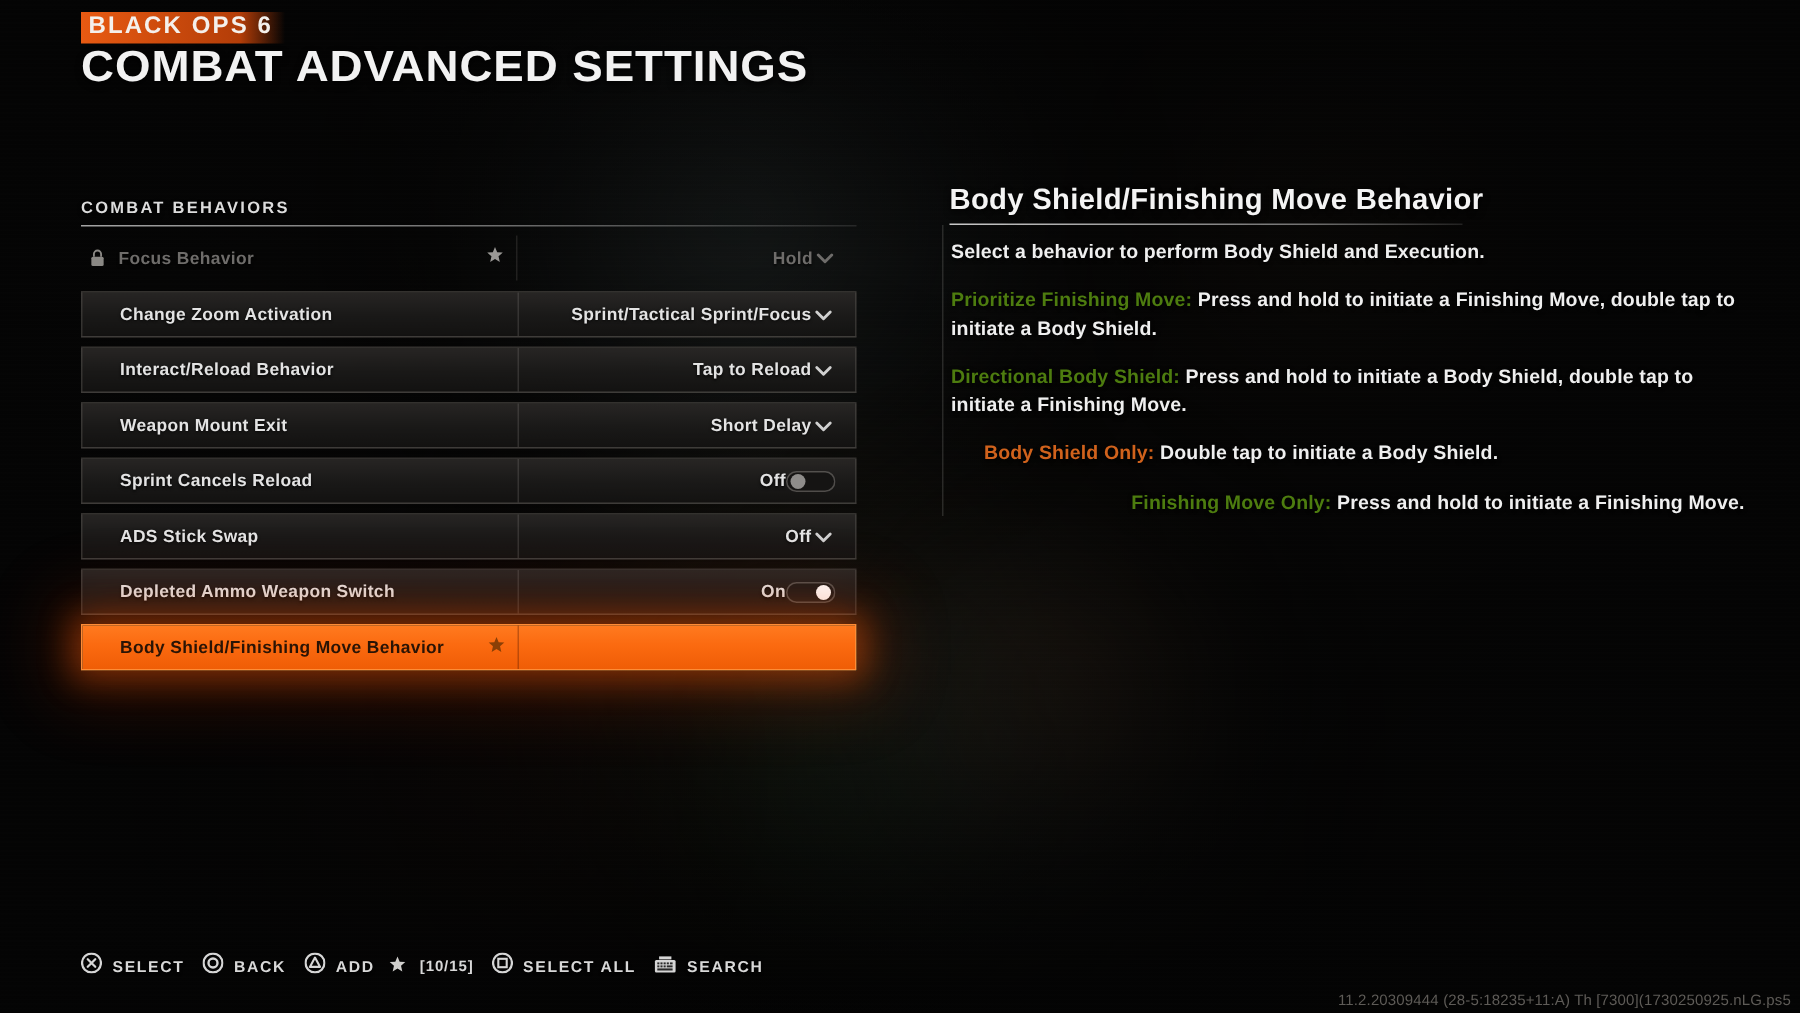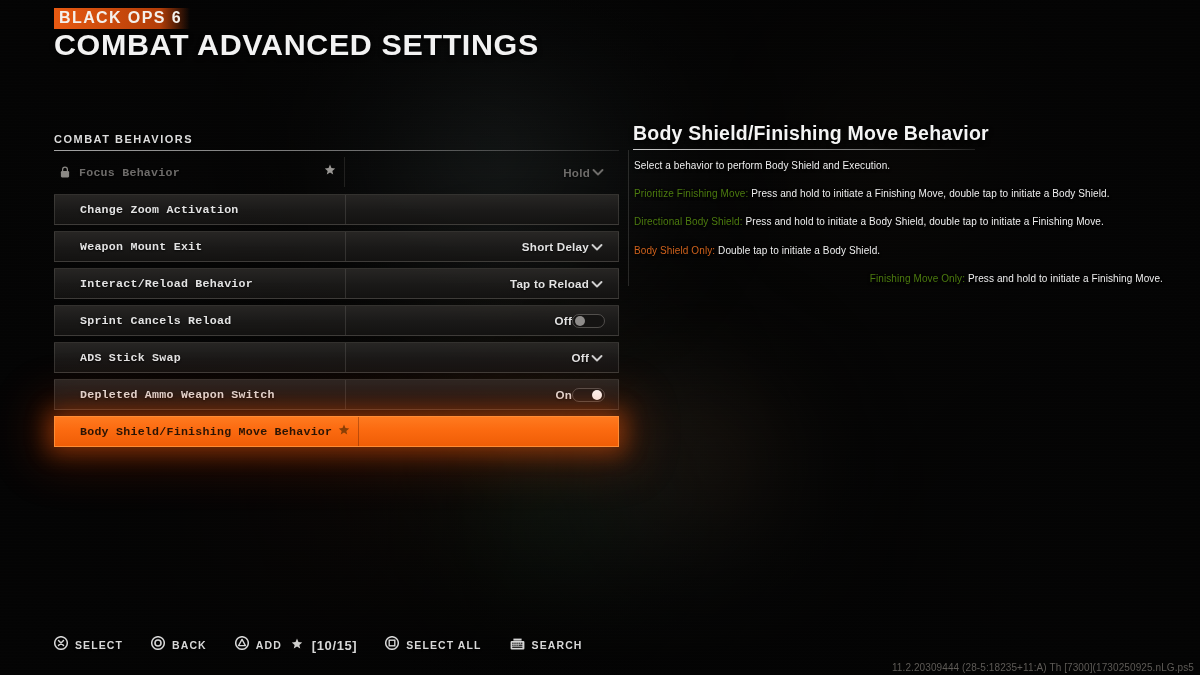--- a/index.html
+++ b/index.html
@@ -50,21 +50,21 @@
     transform:skewX(0deg);
   }
   #page-title {
     font-size:29px; font-weight:bold; letter-spacing:.6px;
     color:#f2f2f2; line-height:1.06; margin-top:1px;
     transform:scaleX(1.05); transform-origin:left center;
     text-shadow:0 2px 5px rgba(0,0,0,.85);
   }
 
   
-  #left { position:absolute; left:54px; top:133px; width:565px; }
+  #left { position:absolute; left:54px; top:133px; width:517px; }
   #section-head {
     font-size:11px; font-weight:bold; letter-spacing:1.5px;
     color:#dcdcdc; padding-bottom:5px;
     text-shadow:0 1px 3px rgba(0,0,0,.9);
   }
   #section-rule {
     height:1px; width:100%;
     background:linear-gradient(90deg, rgba(225,225,225,.72) 0%, rgba(190,190,190,.55) 55%, rgba(150,150,150,.18) 100%);
     margin-bottom:6px;
   }
@@ -79,21 +79,20 @@
   .row.locked {
     background:transparent; border:none;
     height:30px; margin-bottom:7px;
   }
   .row .lhs {
     flex:0 0 291px;
     display:flex; align-items:center;
     padding-left:25px; padding-right:8px;
     border-right:1px solid rgba(120,116,112,.30);
     position:relative;
-    font-family:Liberation Mono, monospace;
   }
   .row.locked .lhs { padding-left:6px; border-right:1px solid rgba(110,106,102,.26); }
   .row .lhs .lock { margin-right:9px; display:flex; align-items:center; }
   .row .label {
     font-size:11.6px; font-weight:bold; letter-spacing:.25px;
     color:#e3e3e3; white-space:nowrap; flex:1;
     text-shadow:0 1px 2px rgba(0,0,0,.8);
   }
   .row.locked .label { color:#6e6c6a; font-weight:bold; }
   .row .star { margin-left:auto; padding-left:6px; }
@@ -128,40 +127,40 @@
   }
   #desc-rule {
     height:1px; width:342px;
     background:linear-gradient(90deg, rgba(235,235,235,.85) 0%, rgba(200,200,200,.55) 70%, rgba(160,160,160,.18) 100%);
   }
   #desc-body {
     border-left:1px solid rgba(120,118,116,.30);
     padding:9px 0 0 5px; margin-left:-5px;
   }
   .p {
-    font-size:10px; font-weight:normal; line-height:1.42;
+    font-size:13px; font-weight:bold; line-height:1.42;
     color:#efefef; margin-bottom:14px; letter-spacing:.1px;
     text-shadow:0 1px 3px rgba(0,0,0,.85);
   }
   .p:last-child { margin-bottom:0;text-align:right; }
   .p .k { color:#4d7c0f; }
-  .p.k-amber .k { color:#d0621c; }
+  .p.k-amber .k { color:#d0621c;margin-left:22px; }
 
   
   #footer {
     position:absolute; left:54px; bottom:21px;
-    display:flex; align-items:flex-end; gap:28px;
+    display:flex; align-items:flex-end; gap:12px;
   }
   .hint { display:flex; align-items:center; gap:7px; }
   .hint .txt {
     font-size:10.5px; font-weight:bold; letter-spacing:1.1px;
     color:#d8d8d8; text-shadow:0 1px 2px rgba(0,0,0,.9);
   }
   .hint .cnt {
-    font-size:13px; font-weight:bold; letter-spacing:.6px;
+    font-size:10px; font-weight:bold; letter-spacing:.6px;
     color:#d8d8d8; margin-left:2px;
   }
   #build {
     position:absolute; right:6px; bottom:2px;
     font-size:10px; letter-spacing:.1px;
     color:#5e5b57; font-family:"Liberation Sans", sans-serif;
     white-space:nowrap;
   }
 </style>
 </head>
@@ -209,40 +208,48 @@
             <svg width="16" height="16" viewBox="0 0 16 16">
               <path d="M3.5 6 L8 10.5 L12.5 6" fill="none" stroke="#6e6c6a" stroke-width="1.9" stroke-linecap="round" stroke-linejoin="round"></path>
             </svg>
           </span>
         </div>
       </div>
       <div class="row">
         <div class="lhs">
           <span class="label">Change Zoom Activation</span>
         </div>
+        <div class="rhs">
+          <span class="value">Sprint/Tactical Sprint/Focus</span>
+          <span class="chev">
+            <svg width="16" height="16" viewBox="0 0 16 16">
+              <path d="M3.5 6 L8 10.5 L12.5 6" fill="none" stroke="#cfcfcf" stroke-width="1.9" stroke-linecap="round" stroke-linejoin="round"></path>
+            </svg>
+          </span>
+        </div>
+      </div>
+      <div class="row">
+        <div class="lhs">
+          <span class="label">Interact/Reload Behavior</span>
+        </div>
+        <div class="rhs">
+          <span class="value">Tap to Reload</span>
+          <span class="chev">
+            <svg width="16" height="16" viewBox="0 0 16 16">
+              <path d="M3.5 6 L8 10.5 L12.5 6" fill="none" stroke="#cfcfcf" stroke-width="1.9" stroke-linecap="round" stroke-linejoin="round"></path>
+            </svg>
+          </span>
+        </div>
       </div>
       <div class="row">
         <div class="lhs">
           <span class="label">Weapon Mount Exit</span>
         </div>
         <div class="rhs">
           <span class="value">Short Delay</span>
-          <span class="chev">
-            <svg width="16" height="16" viewBox="0 0 16 16">
-              <path d="M3.5 6 L8 10.5 L12.5 6" fill="none" stroke="#cfcfcf" stroke-width="1.9" stroke-linecap="round" stroke-linejoin="round"></path>
-            </svg>
-          </span>
-        </div>
-      </div>
-      <div class="row">
-        <div class="lhs">
-          <span class="label">Interact/Reload Behavior</span>
-        </div>
-        <div class="rhs">
-          <span class="value">Tap to Reload</span>
           <span class="chev">
             <svg width="16" height="16" viewBox="0 0 16 16">
               <path d="M3.5 6 L8 10.5 L12.5 6" fill="none" stroke="#cfcfcf" stroke-width="1.9" stroke-linecap="round" stroke-linejoin="round"></path>
             </svg>
           </span>
         </div>
       </div>
       <div class="row">
         <div class="lhs">
           <span class="label">Sprint Cancels Reload</span>

